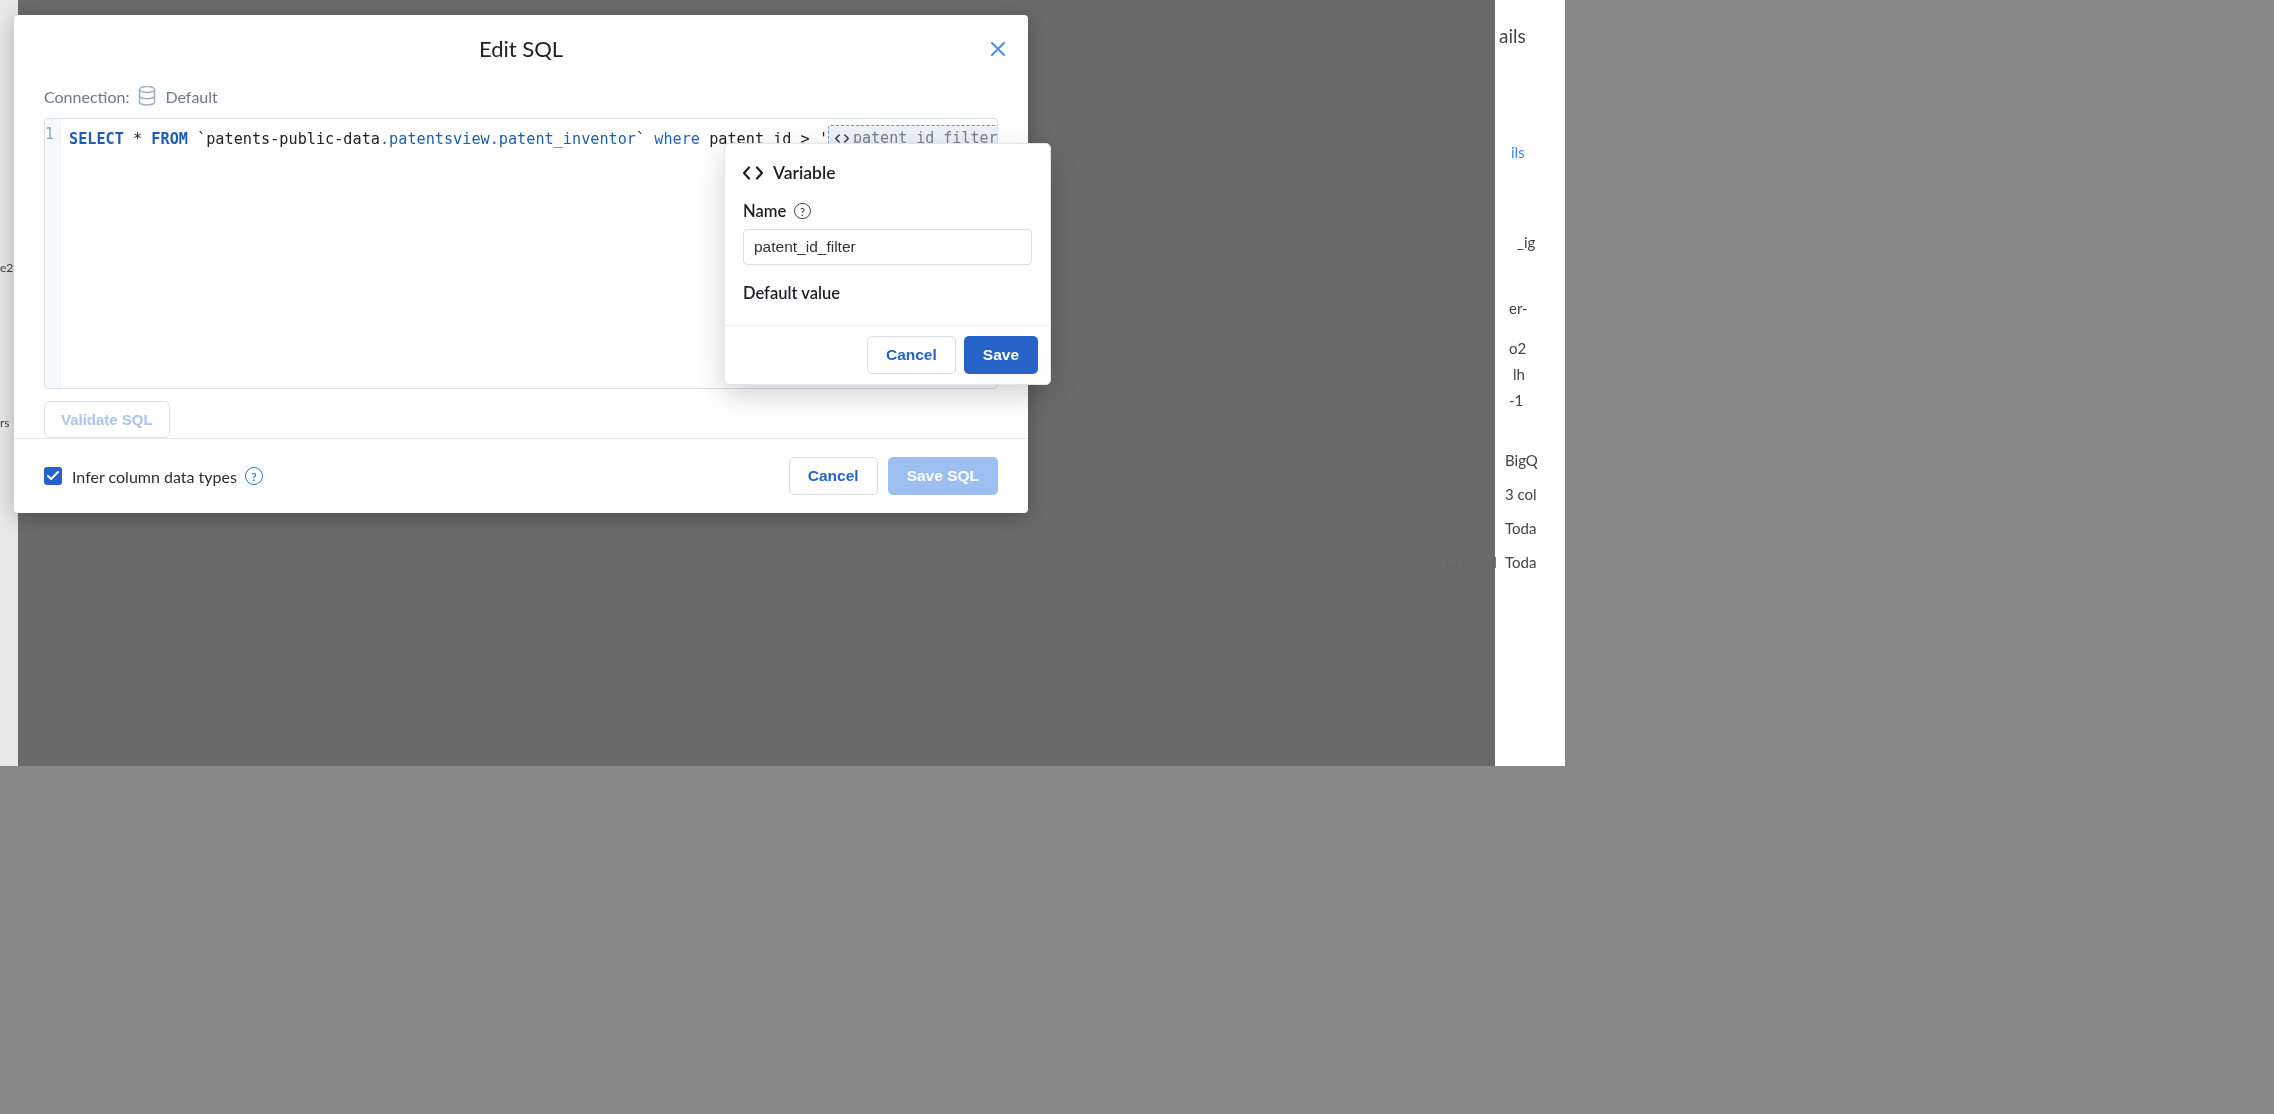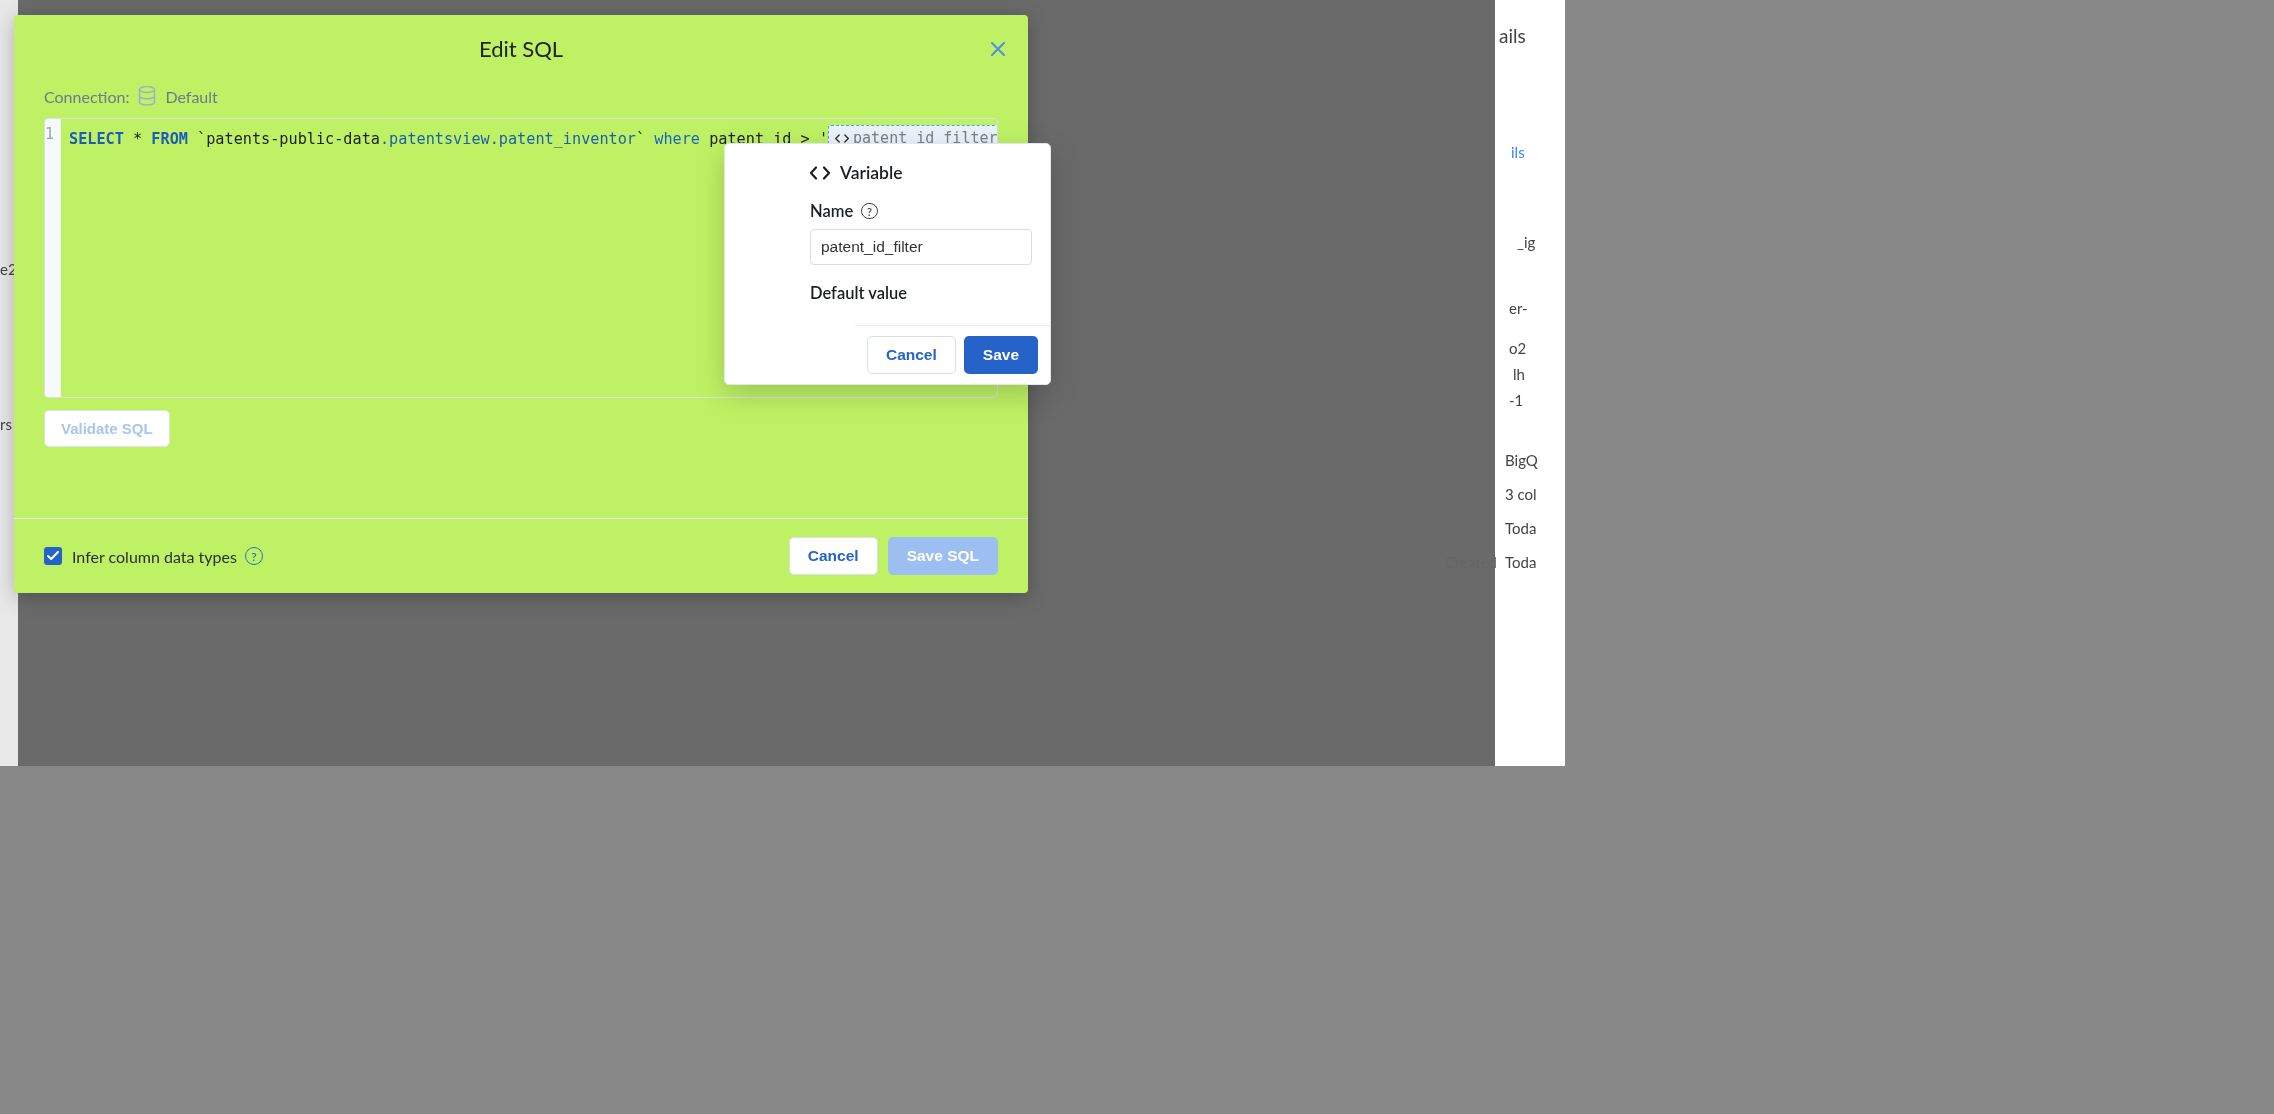--- a/index.html
+++ b/index.html
@@ -45,32 +45,32 @@
     color: #666;
   }
   .bg-strip-left {
     position:absolute;
     left:0;
     top:0;
     bottom:0;
     width:18px;
     background:#e8e8e8;
     color:#444;
-    font-size:15px;
+    font-size:12px;
   }
   .bg-strip-left .t { position:absolute; left:0; white-space:nowrap;}
 
   
   .modal {
     position: absolute;
     left: 14px;
     top: 15px;
     width: 1014px;
-    height: 578px;
-    background: #bef264;
+    height: 498px;
+    background: #ffffff;
     border-radius: 4px;
     box-shadow: 0 4px 20px rgba(0,0,0,0.25);
     display: flex;
     flex-direction: column;
   }
   .modal-header {
     position: relative;
     padding: 20px 24px 6px;
     text-align: center;
   }
@@ -230,21 +230,20 @@
     left: 724px;
     top: 143px;
     width: 327px;
     background: #fff;
     border: 1px solid #e1e6ec;
     border-radius: 5px;
     box-shadow: 0 10px 30px rgba(0,0,0,0.18);
     z-index: 20;
     display: flex;
     flex-direction: column;
-    align-items: flex-end;
   }
   .popover-body {
     padding: 18px 18px 14px;
   }
   .popover-title-row {
     display: flex;
     align-items: center;
     gap: 10px;
     margin-bottom: 18px;
   }

